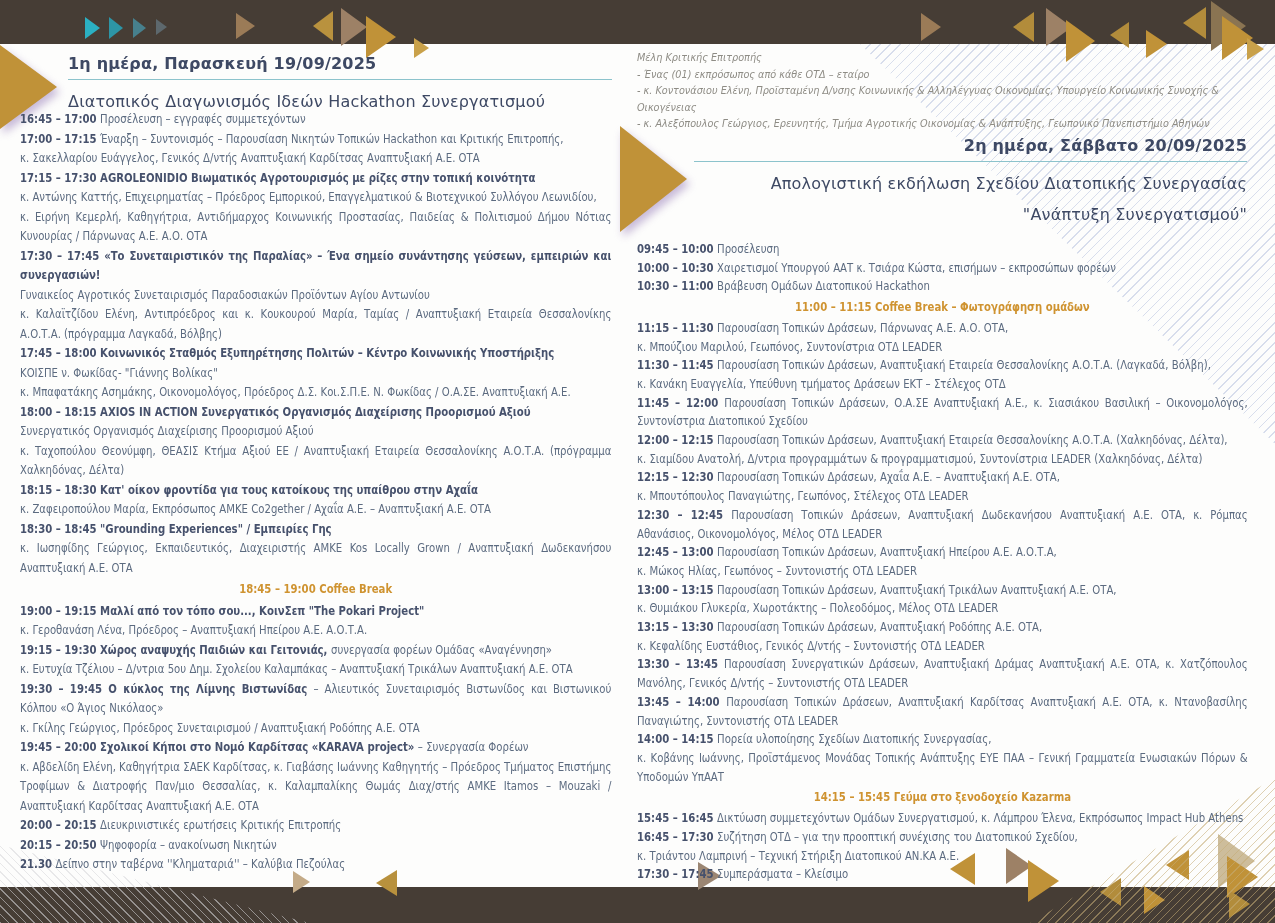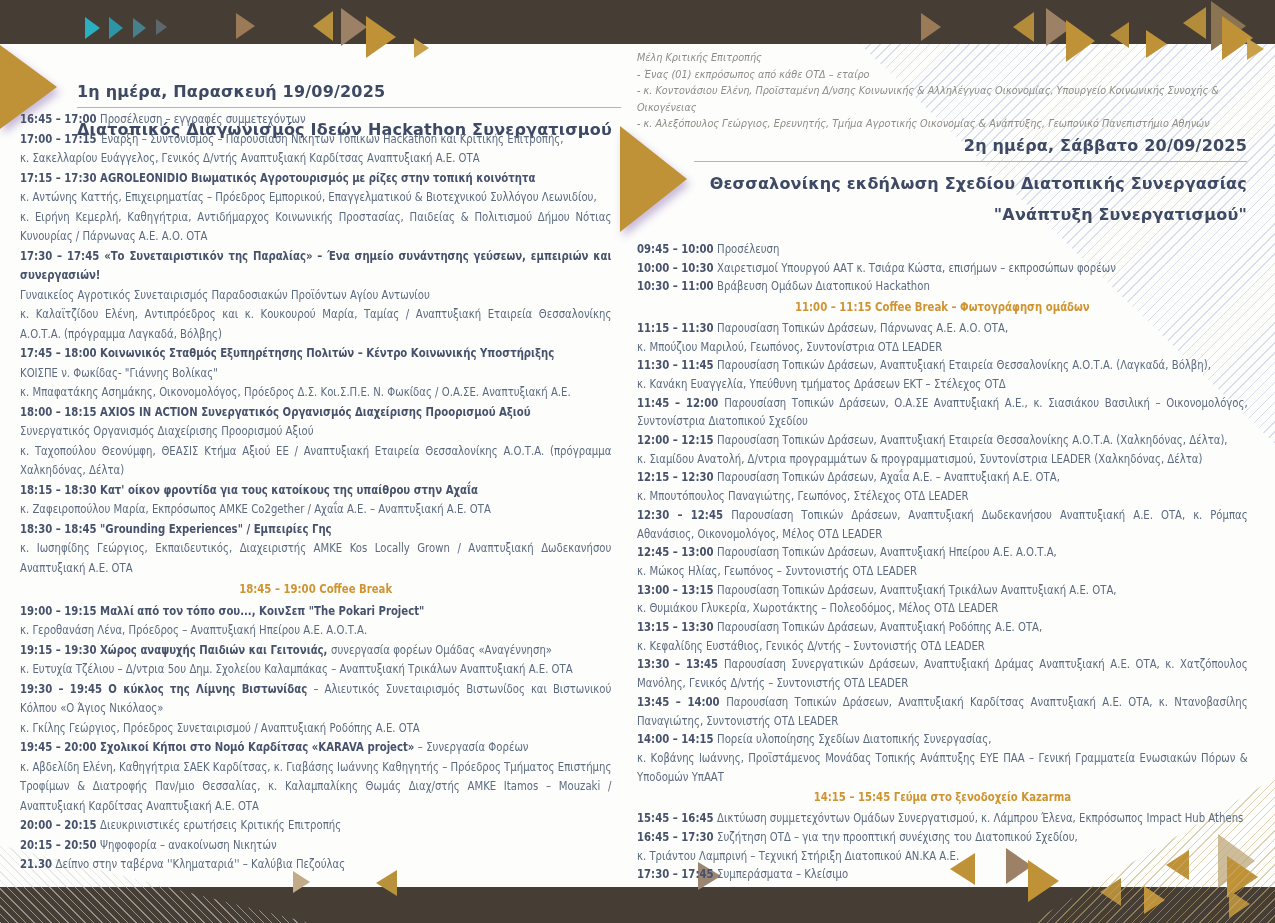--- a/index.html
+++ b/index.html
@@ -22,21 +22,21 @@
   .hatch-br{left:1030px;top:778px;width:245px;height:145px;z-index:3;
     background:repeating-linear-gradient(135deg,rgba(197,172,118,.55) 0 1px,transparent 1px 6px);
     clip-path:polygon(100% 0,100% 100%,0 100%);}
   
   .tri{position:absolute;width:0;height:0;border-style:solid;z-index:2;}
   .accent{filter:drop-shadow(3px 5px 4px rgba(130,100,170,.45));z-index:2;}
   
   .day-head{position:absolute;z-index:5;}
   .day-title{font-size:16px;font-weight:bold;color:#3e4964;letter-spacing:.2px;margin:0;}
   .day-rule{height:0;border-bottom:1.5px solid #8cc3cc;margin-top:6px;}
-  .day-sub{font-size:16px;font-weight:bold;color:#3e4964;letter-spacing:.2px;margin:12px 0 0 0;}
+  .day-sub{font-size:16px;font-weight:normal;color:#3e4964;letter-spacing:.2px;margin:12px 0 0 0;}
   
   .squeeze{transform:scaleX(.88);transform-origin:0 0;}
   .col{position:absolute;z-index:5;}
   .line{margin:0;font-size:11.5px;line-height:19.5px;color:#5c6b80;text-align:justify;}
   .col-right .line{line-height:18.7px;}
   .time{font-weight:bold;color:#46516c;}
   .ttl{font-weight:bold;color:#46516c;}
   .break{text-align:center;color:#cf9330;font-weight:bold;margin:2px 0;}
   
   .note{position:absolute;left:637px;top:50px;width:695px;z-index:5;font-style:italic;color:#8e8c85;}
@@ -83,21 +83,21 @@
   <div class="tri" style="left:1144px;top:886px;border-width:14px 0 14px 21px;border-color:transparent transparent transparent #c09238"></div>
   <div class="tri" style="left:1166px;top:850px;border-width:15.5px 23px 15.5px 0;border-color:transparent #c09238 transparent transparent"></div>
   <div class="tri" style="left:1218px;top:834px;border-width:27px 0 27px 37px;border-color:transparent transparent transparent #cdbd9b"></div>
   <div class="tri" style="left:1227px;top:856px;border-width:21.5px 0 21.5px 31px;border-color:transparent transparent transparent #c09238"></div>
   <div class="tri" style="left:1229px;top:890px;border-width:14px 0 14px 21px;border-color:transparent transparent transparent #b28c3b"></div>
 </div>
 
 <div class="tri accent" style="left:0;top:45px;border-width:42px 0 42px 57px;border-color:transparent transparent transparent #c09238"></div>
 <div class="tri accent" style="left:620px;top:126px;border-width:53px 0 53px 67px;border-color:transparent transparent transparent #c09238"></div>
 
-<div class="day-head" style="left:77px;top:54px;width:544px;margin-top:28px;">
+<div class="day-head" style="left:68px;top:54px;width:544px;">
   <p class="day-title">1η ημέρα, Παρασκευή 19/09/2025</p>
   <div class="day-rule"></div>
   <p class="day-sub">Διατοπικός Διαγωνισμός Ιδεών Hackathon Συνεργατισμού</p>
 </div>
 
 <div class="col squeeze" style="left:20px;top:110px;width:672px;">
     <p class="line"><span class="time">16:45 – 17:00 </span><span class="txt">Προσέλευση – εγγραφές συμμετεχόντων</span></p>
     <p class="line"><span class="time">17:00 – 17:15 </span><span class="txt">Έναρξη – Συντονισμός – Παρουσίαση Νικητών Τοπικών Hackathon και Κριτικής Επιτροπής,</span></p>
     <p class="line"><span class="txt">κ. Σακελλαρίου Ευάγγελος, Γενικός Δ/ντής Αναπτυξιακή Καρδίτσας Αναπτυξιακή Α.Ε. ΟΤΑ</span></p>
     <p class="line"><span class="time">17:15 – 17:30 </span><span class="ttl">AGROLEONIDIO Βιωματικός Αγροτουρισμός με ρίζες στην τοπική κοινότητα</span></p>
@@ -135,21 +135,21 @@
   <div>
       <p>- Ένας (01) εκπρόσωπος από κάθε ΟΤΔ – εταίρο</p>
       <p>- κ. Κοντονάσιου Ελένη, Προϊσταμένη Δ/νσης Κοινωνικής &amp; Αλληλέγγυας Οικονομίας, Υπουργείο Κοινωνικής Συνοχής &amp; Οικογένειας</p>
       <p>- κ. Αλεξόπουλος Γεώργιος, Ερευνητής, Τμήμα Αγροτικής Οικονομίας &amp; Ανάπτυξης, Γεωπονικό Πανεπιστήμιο Αθηνών</p>
     </div>
 </div>
 
 <div class="day-head" style="left:694px;top:136px;width:553px;text-align:right;">
   <p class="day-title">2η ημέρα, Σάββατο 20/09/2025</p>
   <div class="day-rule"></div>
-  <p class="day-sub">Θεσσαλονίκης εκδήλωση Σχεδίου Διατοπικής Συνεργασίας</p>
+  <p class="day-sub">Απολογιστική εκδήλωση Σχεδίου Διατοπικής Συνεργασίας</p>
   <p class="day-sub">"Ανάπτυξη Συνεργατισμού"</p>
 </div>
 
 <div class="col col-right squeeze" style="left:637px;top:240px;width:694px;">
     <p class="line"><span class="time">09:45 – 10:00 </span><span class="txt">Προσέλευση</span></p>
     <p class="line"><span class="time">10:00 – 10:30 </span><span class="txt">Χαιρετισμοί Υπουργού ΑΑΤ κ. Τσιάρα Κώστα, επισήμων – εκπροσώπων φορέων</span></p>
     <p class="line"><span class="time">10:30 – 11:00 </span><span class="txt">Βράβευση Ομάδων Διατοπικού Hackathon</span></p>
     <p class="line break">11:00 – 11:15 Coffee Break – Φωτογράφηση ομάδων</p>
     <p class="line"><span class="time">11:15 – 11:30 </span><span class="txt">Παρουσίαση Τοπικών Δράσεων, Πάρνωνας Α.Ε. Α.Ο. ΟΤΑ,</span></p>
     <p class="line"><span class="txt">κ. Μπούζιου Μαριλού, Γεωπόνος, Συντονίστρια ΟΤΔ LEADER</span></p>

